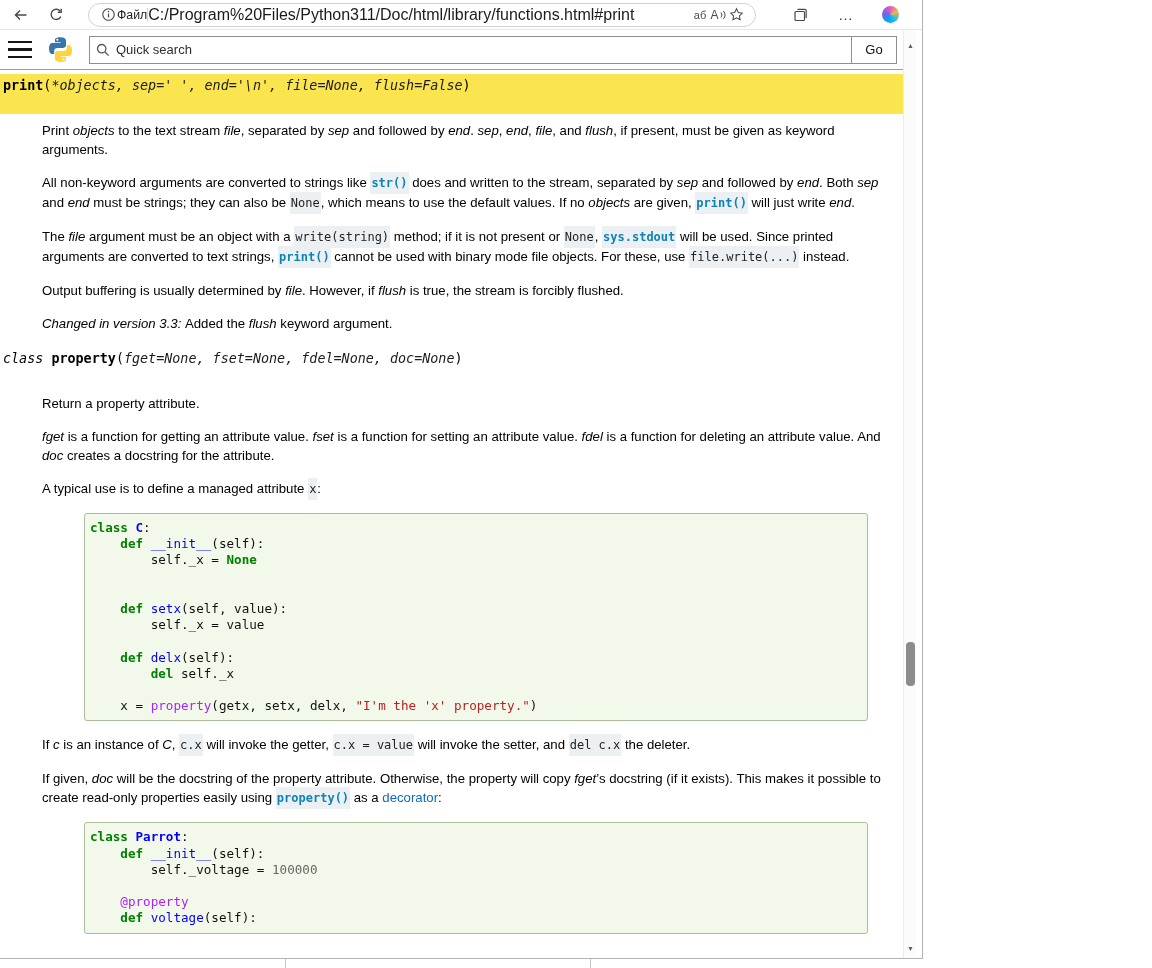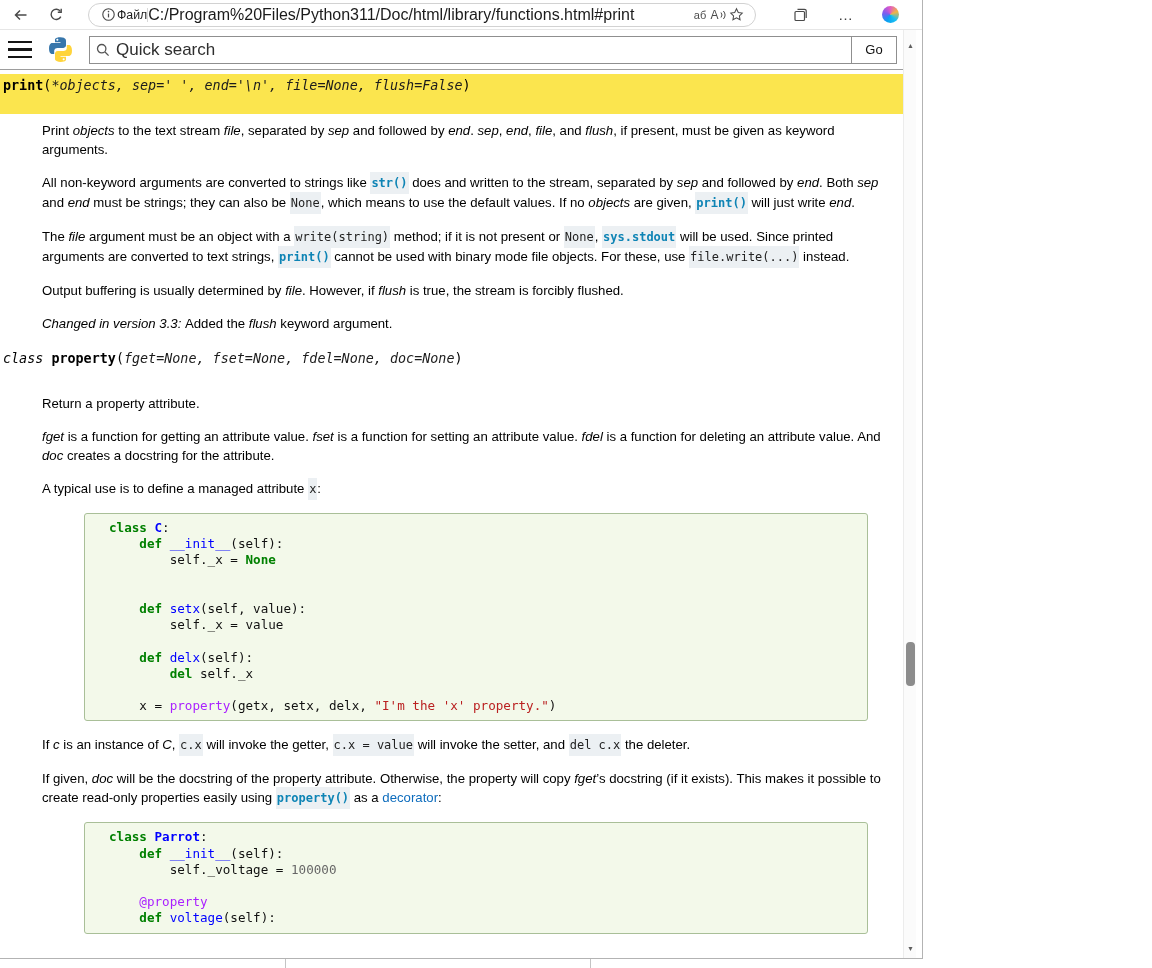--- a/index.html
+++ b/index.html
@@ -28,21 +28,21 @@
 
   
   .page{position:absolute;top:30px;left:0;width:903px;height:928px;overflow:hidden;background:#fff}
 
   
   .docs-header{display:flex;align-items:center;height:40px;padding:0 6px 0 8px;gap:15px;border-bottom:1px solid #9d9d9d;background:#fff}
   .hamburger{width:24px;height:17px;display:flex;flex-direction:column;justify-content:space-between;cursor:pointer}
   .hamburger i{display:block;height:2.4px;background:#161616}
   .pylogo{width:27px;height:27px;flex:0 0 auto}
   .search-wrap{flex:1;display:flex;align-items:stretch;height:28px;position:relative}
-  .search-input{flex:1;border:1px solid #8f8f8f;padding:0 8px 0 26px;font-size:17px;color:#222;
+  .search-input{flex:1;border:1px solid #8f8f8f;padding:0 8px 0 26px;font-size:13px;color:#222;
                 font-family:"Liberation Sans",sans-serif;border-radius:0;outline:none;background:#fff}
   .search-input::placeholder{color:#2e2e2e;opacity:1}
   .mag{position:absolute;left:7px;top:7px}
   .go-btn{width:46px;border:1px solid #8f8f8f;margin-left:-1px;background:#fff;font-size:13px;color:#111;
           font-family:"Liberation Sans",sans-serif;cursor:pointer}
 
   
   .content{font-size:13.2px;line-height:19px;color:#000}
   dl.pydl{margin-top:4px}
   dl.pydl + dl.pydl{margin-top:8px}
@@ -56,21 +56,21 @@
   .tk-vm{font-style:italic}
   .tk-code,.tk-xref{font-family:"DejaVu Sans Mono",monospace;font-size:12px;background:#ecf0f3;padding:4px 1px}
   .tk-code{color:#222}
   .tk-xref{color:#0e84b5;font-weight:bold}
   .tk-link{color:#0d6cbd}
   .tk-sign{font-weight:bold}
   .tk-sigp{font-style:italic;color:#1c1c1c}
   .tk-sigk{font-style:italic}
 
   .codeblock{margin:14px 17px 14px 42px;background:#f3f9ea;border:1px solid #a9bf98;border-radius:3px;
-             padding:6px 24px;font-family:"DejaVu Sans Mono",monospace;font-size:12.6px;line-height:16.2px;color:#111}
+             padding:6px 5px;font-family:"DejaVu Sans Mono",monospace;font-size:12.6px;line-height:16.2px;color:#111}
   .code-line{white-space:pre}
   .tk-k{color:#008000;font-weight:bold}
   .tk-nc{color:#0000ff;font-weight:bold}
   .tk-nf{color:#0000ff}
   .tk-kc{color:#008000;font-weight:bold}
   .tk-s{color:#ba2121}
   .tk-nd{color:#aa22ff}
   .tk-nb{color:#aa22ff}
   .tk-mi{color:#666}
 

